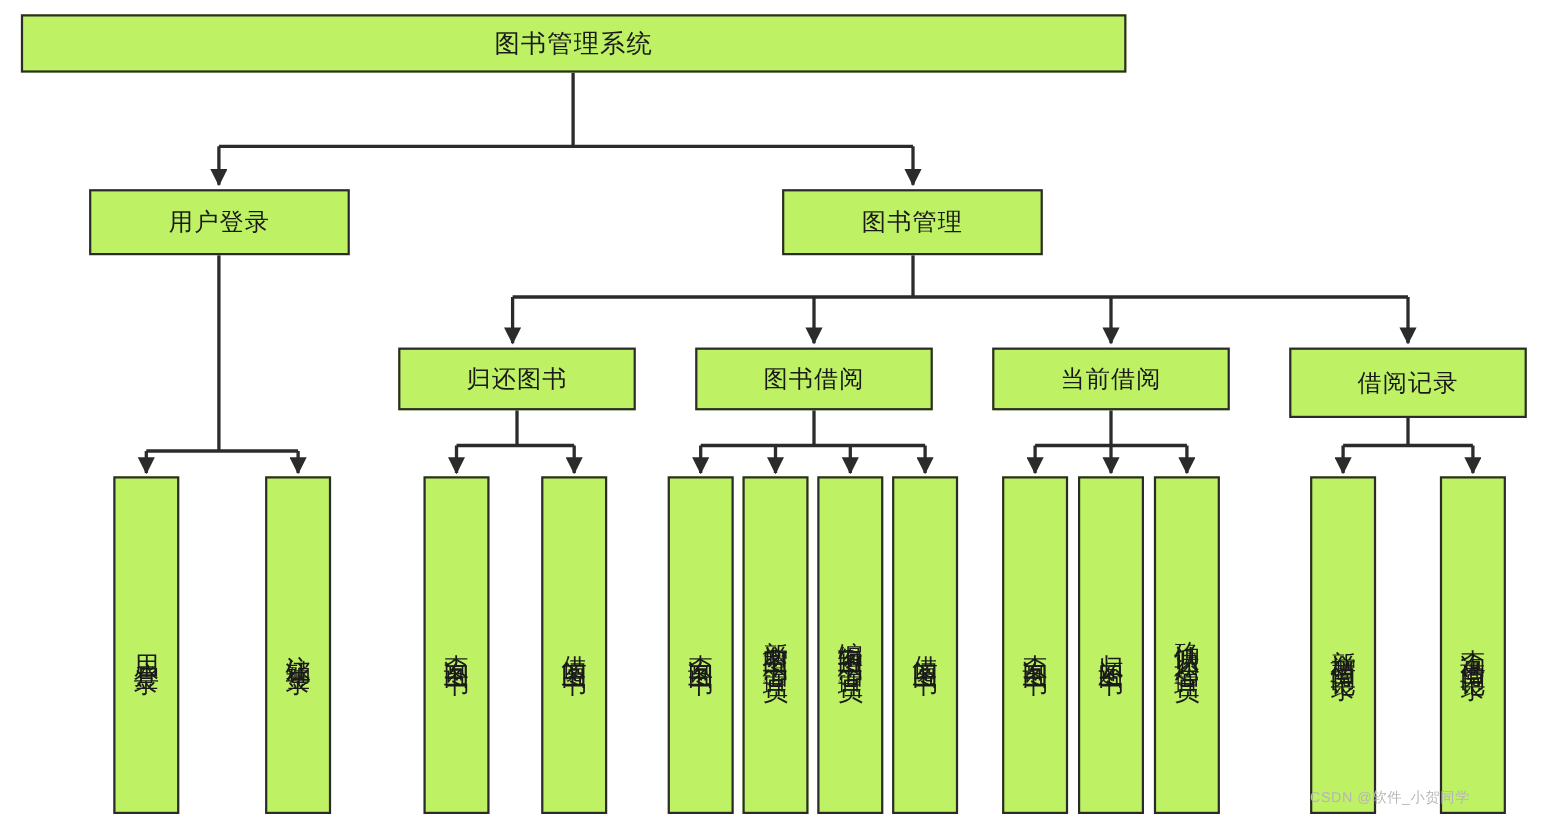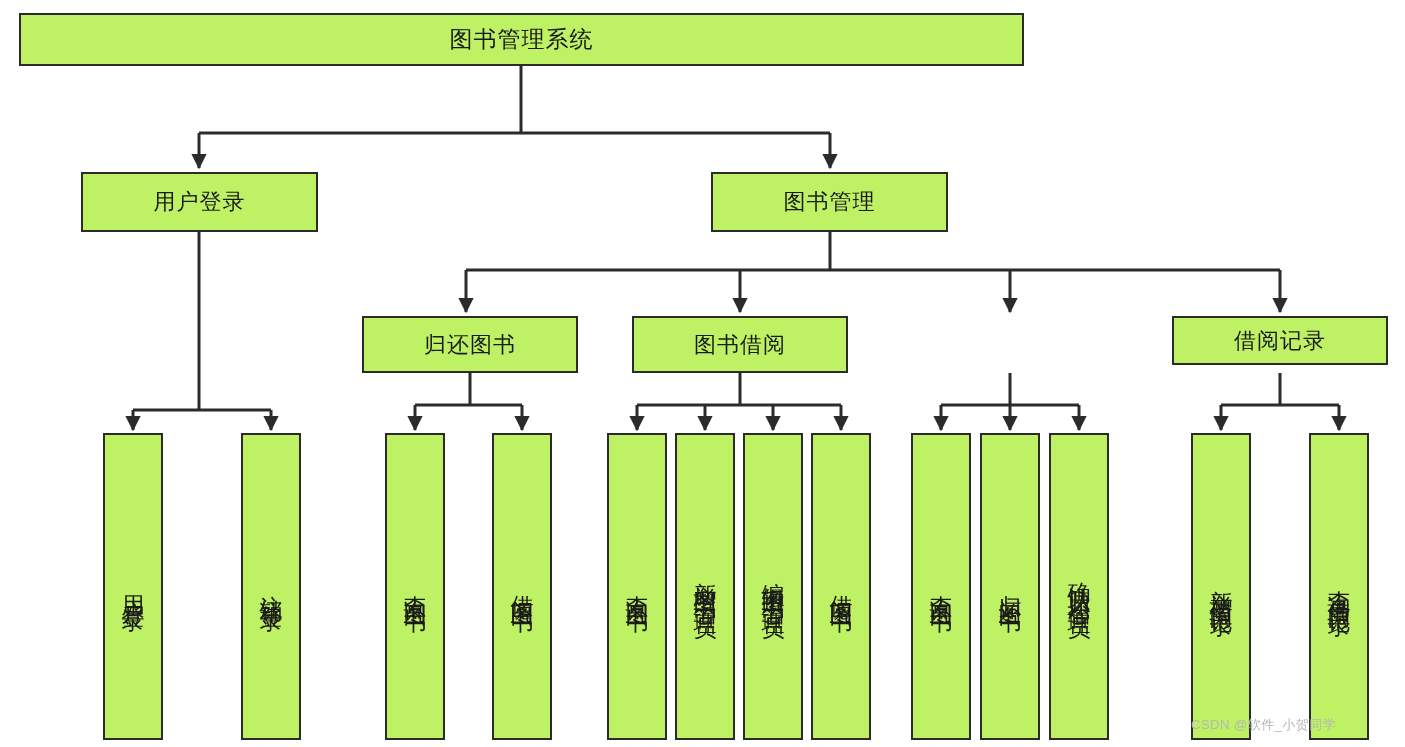--- a/index.html
+++ b/index.html
@@ -133,21 +133,24 @@
   <div class="node" style="left:711px; top:172px; width:237px; height:60px;">
     <span class="label">图书管理</span>
   </div>
 
   <div class="node" style="left:362px; top:316px; width:216px; height:57px;">
     <span class="label">归还图书</span>
   </div>
   <div class="node" style="left:632px; top:316px; width:216px; height:57px;">
     <span class="label">图书借阅</span>
   </div>
-  <div class="node" style="left:1172px; top:316px; width:216px; height:49px;">
+  <div class="node" style="left:902px; top:316px; width:216px; height:57px;">
+    <span class="label">当前借阅</span>
+  </div>
+  <div class="node" style="left:1172px; top:316px; width:216px; height:64px;">
     <span class="label">借阅记录</span>
   </div>
 
   <div class="node leaf" style="left:103px; top:433px; width:60px; height:307px;">
     <span class="label">用户登录</span>
   </div>
   <div class="node leaf" style="left:241px; top:433px; width:60px; height:307px;">
     <span class="label">注销登录</span>
   </div>
 

